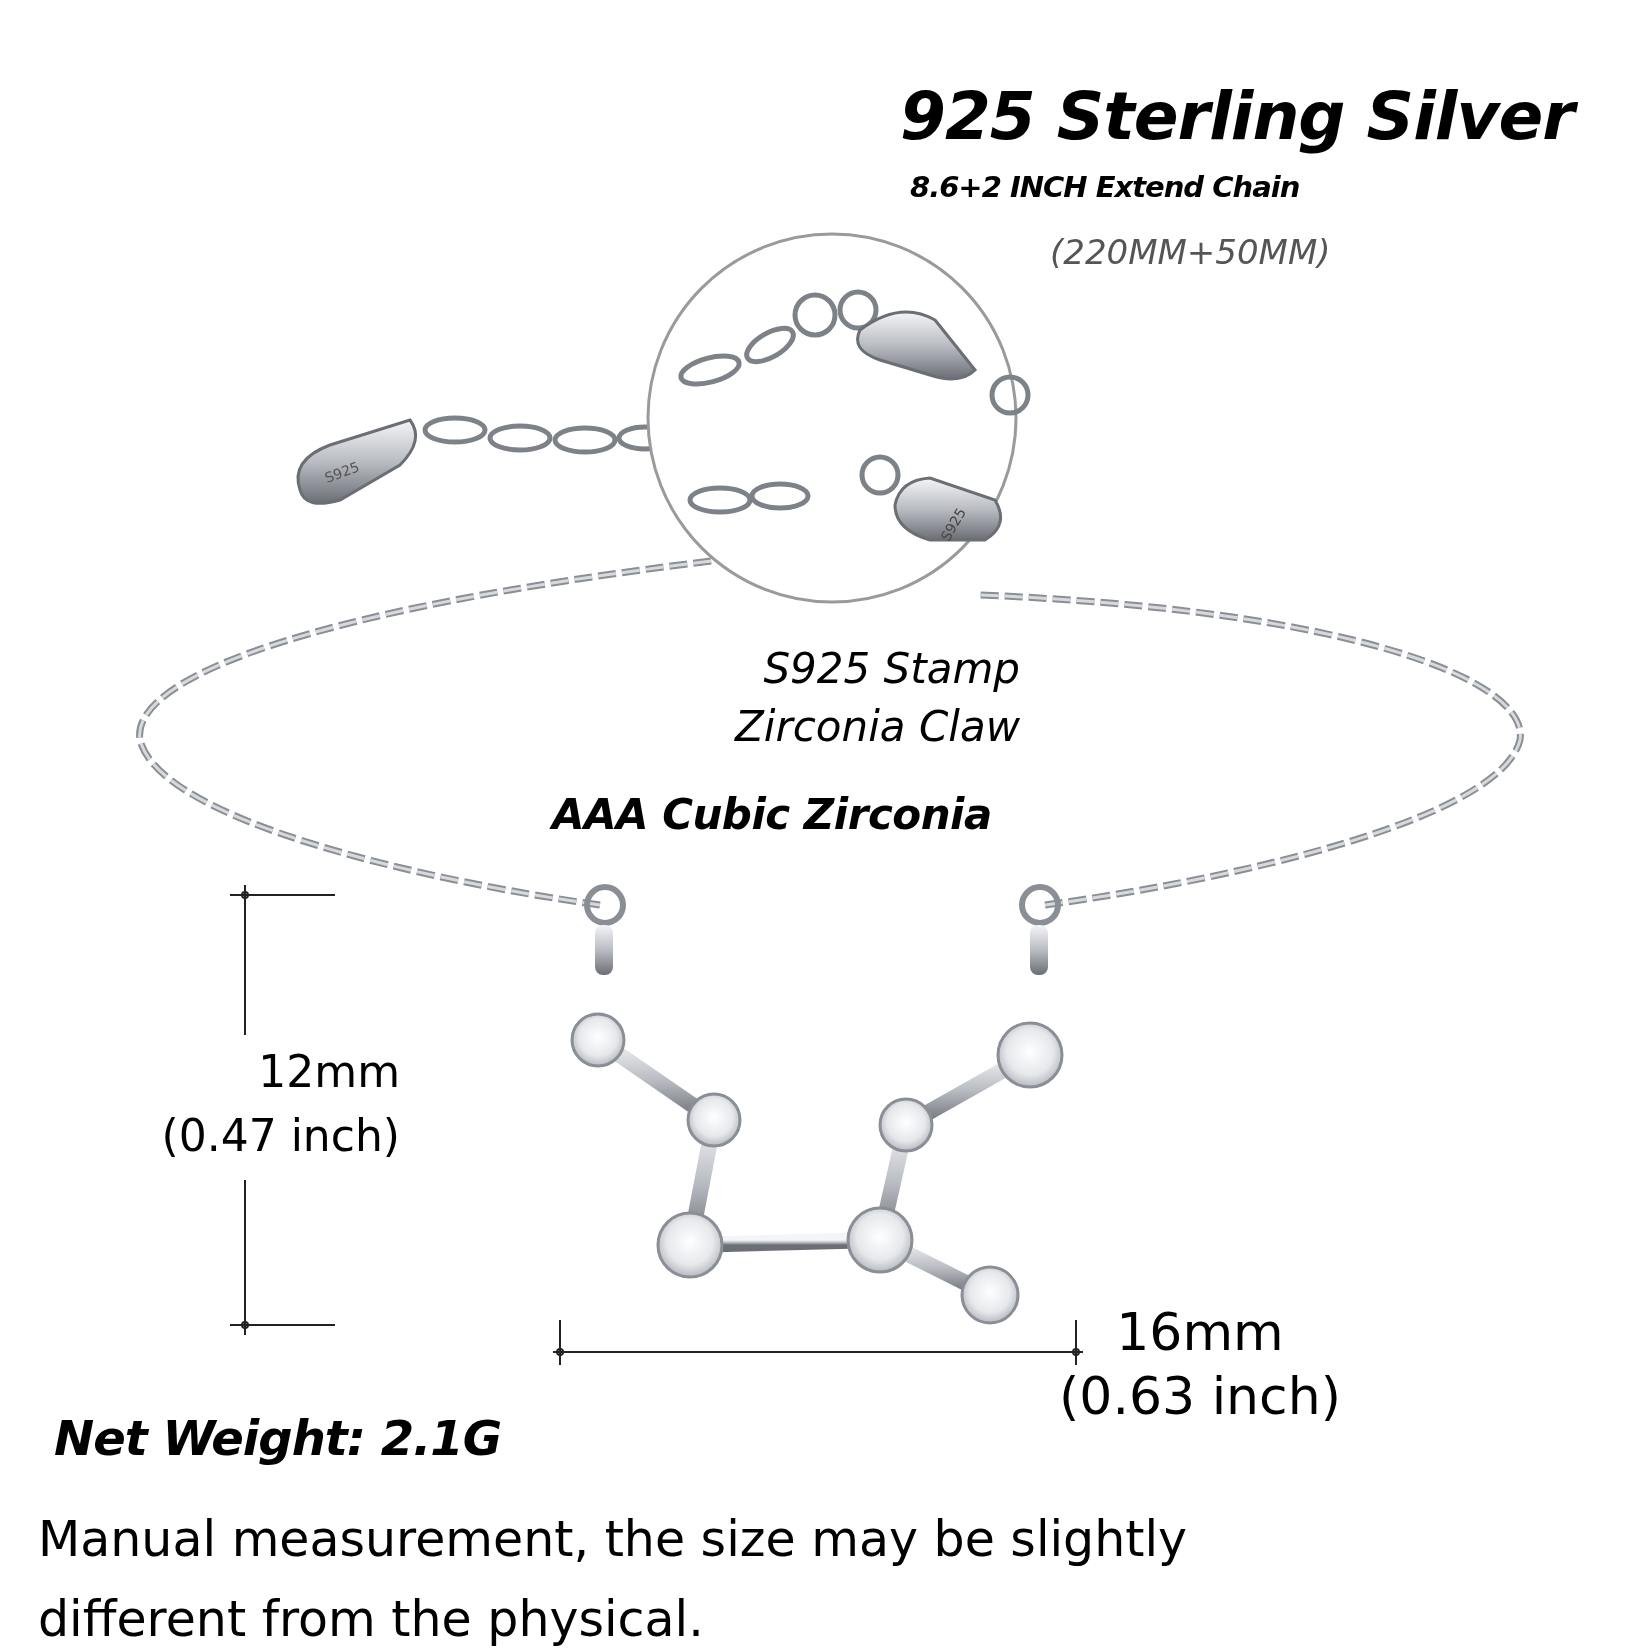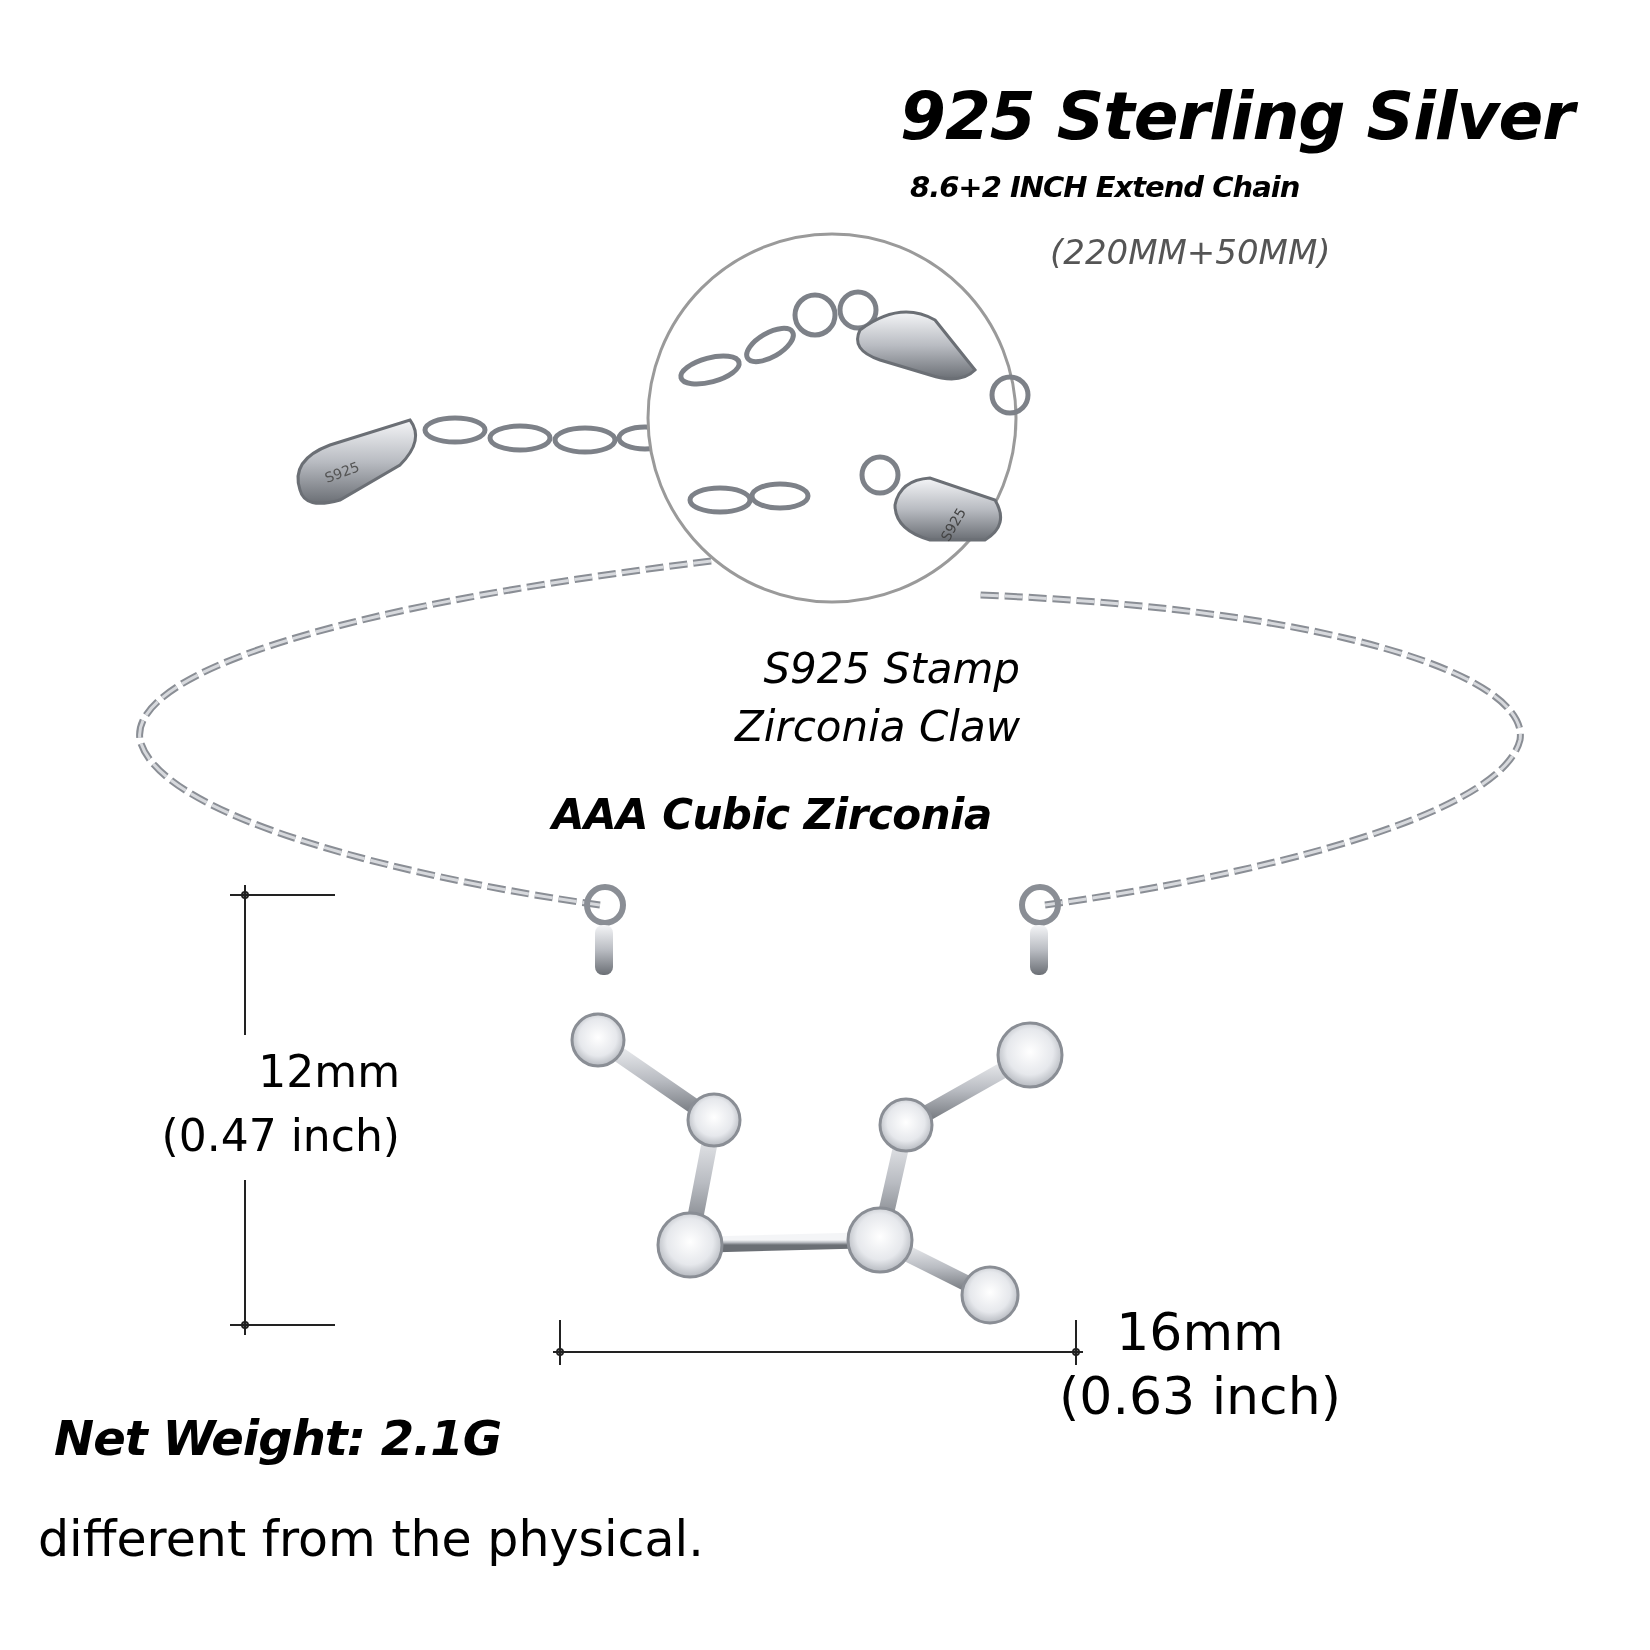--- a/index.html
+++ b/index.html
@@ -128,14 +128,15 @@
   <div>(0.47 inch)</div>
 </div>
 
 <div class="abs dim-w">
   <div>16mm</div>
   <div>(0.63 inch)</div>
 </div>
 
 <div class="abs weight">Net Weight: 2.1G</div>
 <div class="abs note">
+  <div>Manual measurement, the size may be slightly</div>
   <div>different from the physical.</div>
 </div>
 
 </body></html>

